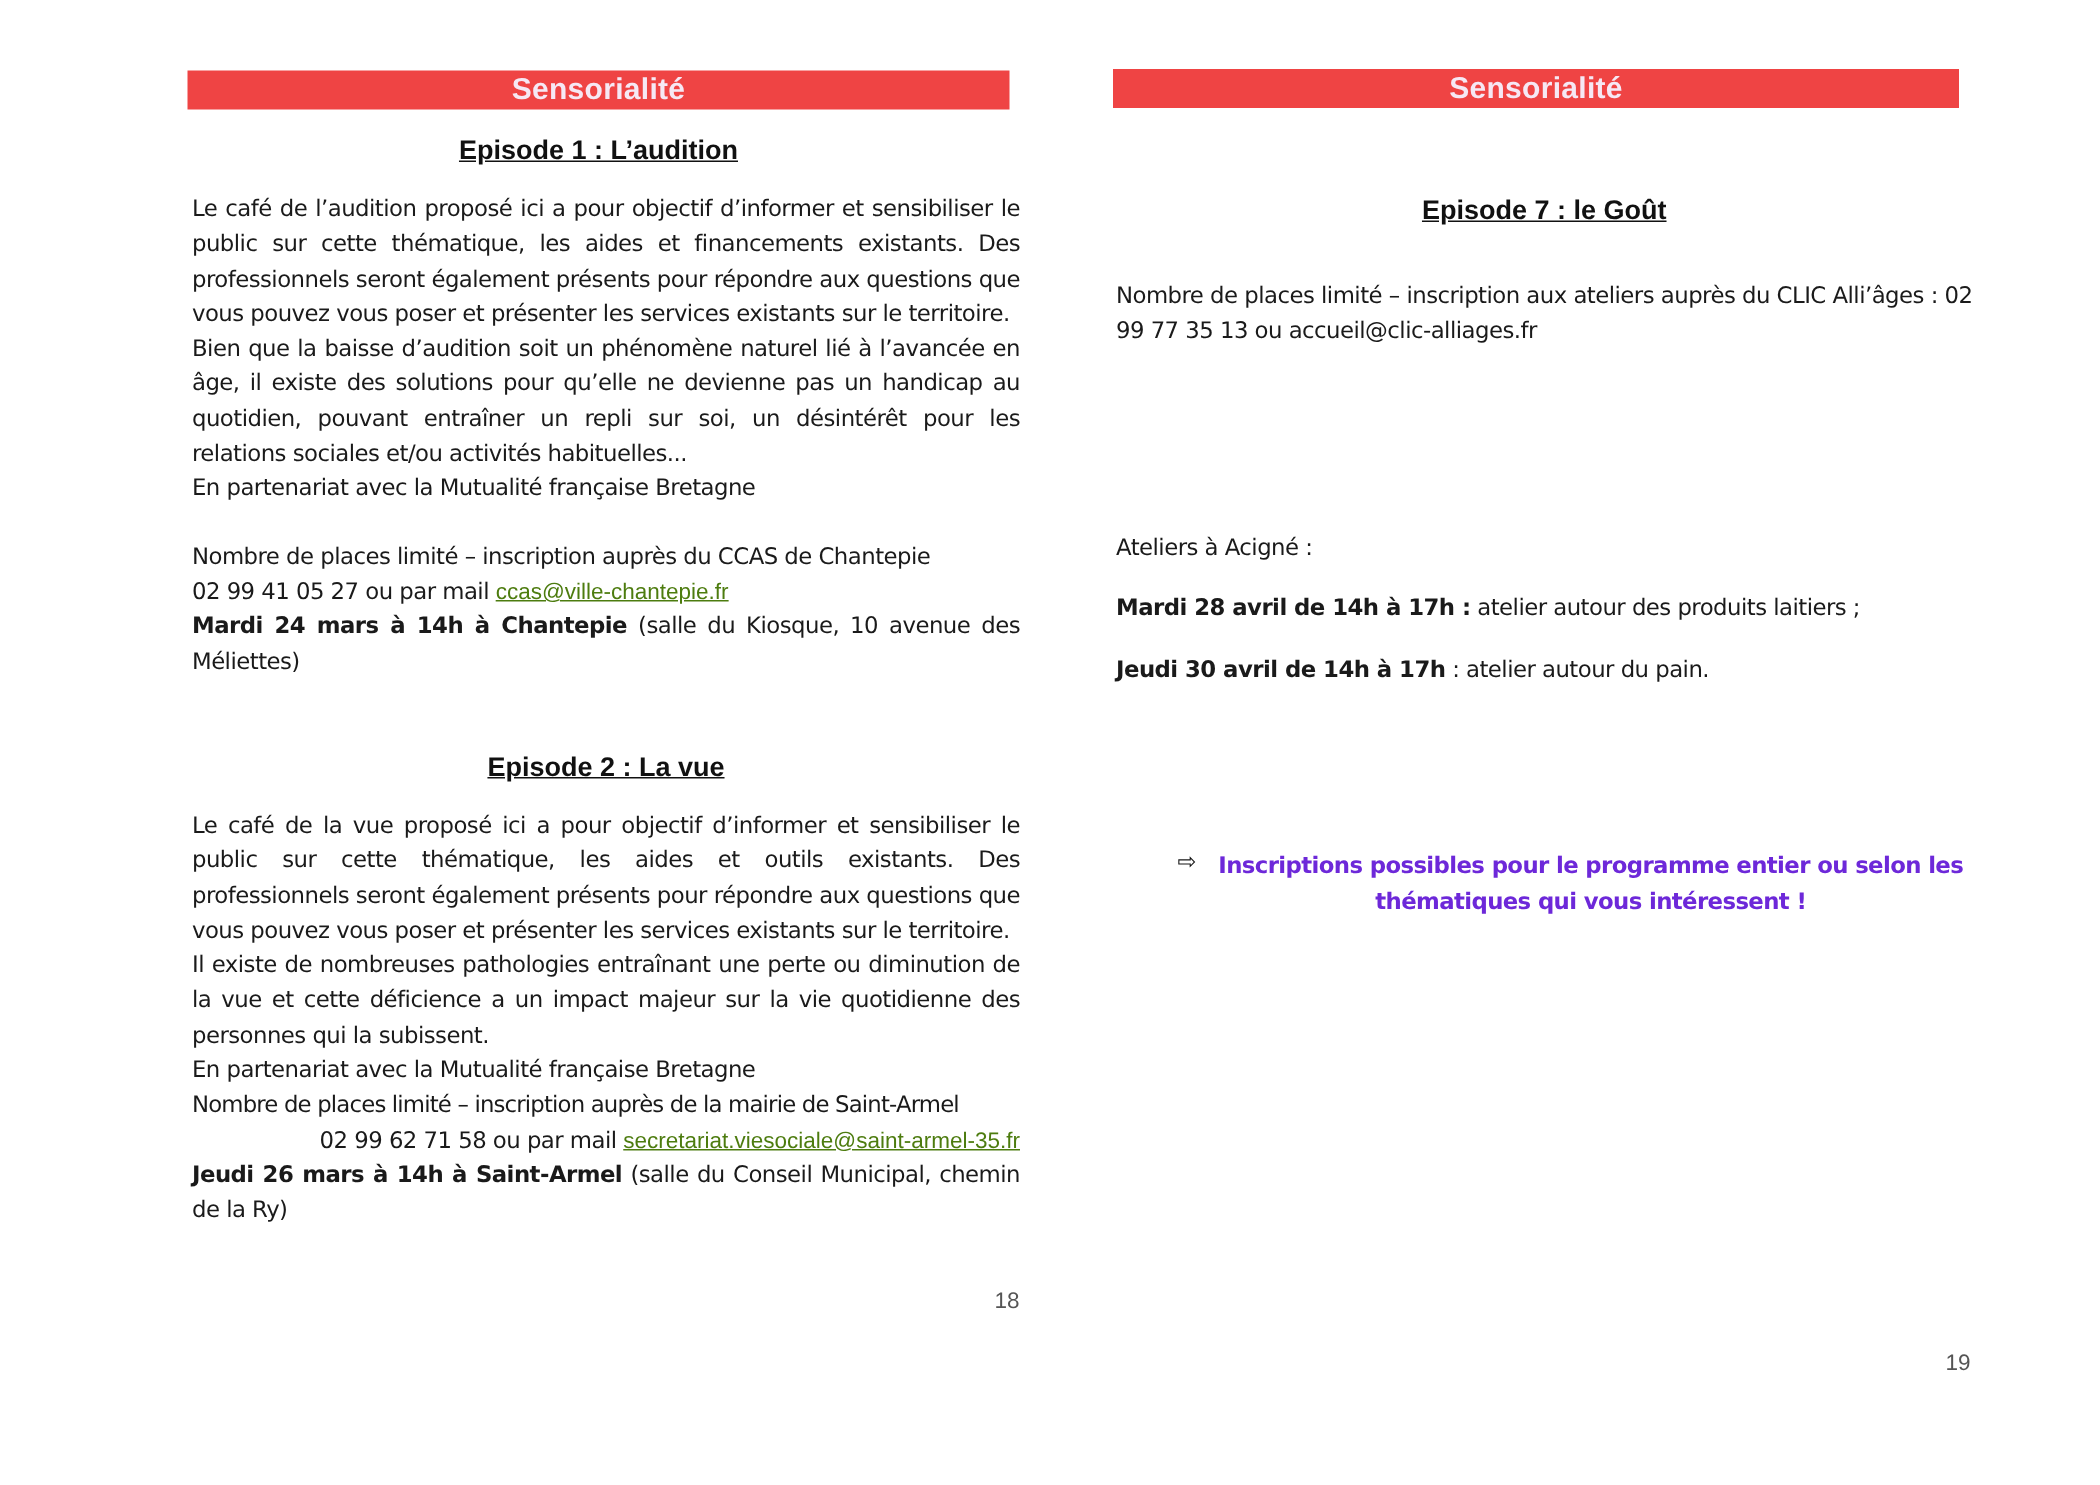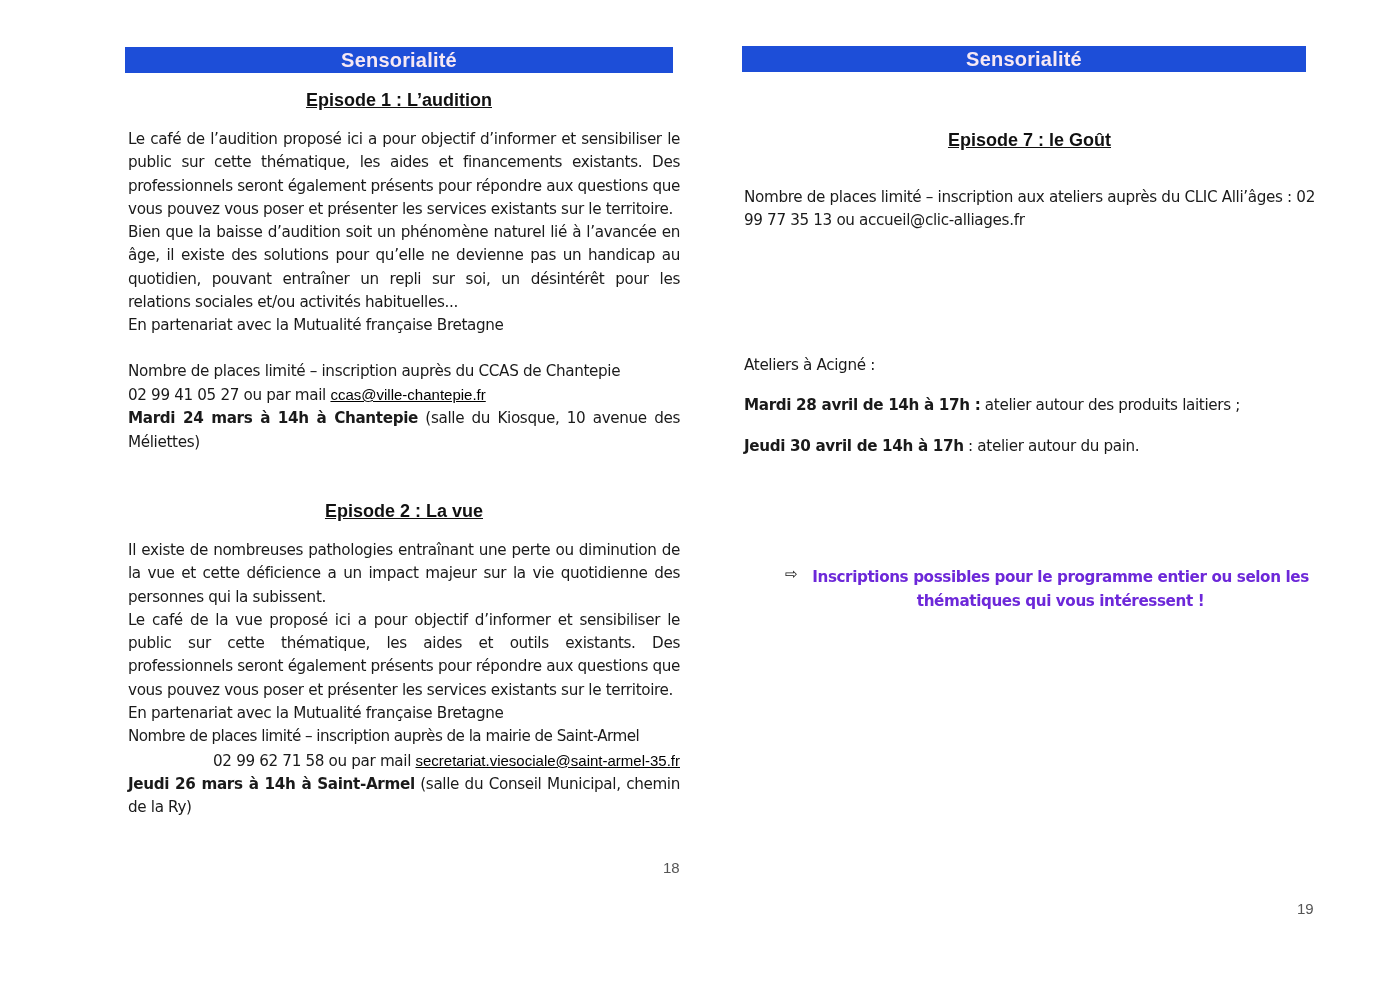--- a/index.html
+++ b/index.html
@@ -1,23 +1,23 @@
 <!DOCTYPE html>
 <html><head>
 <meta charset="utf-8">
 <style>
   html, body { margin:0; padding:0; background:#ffffff; }
   body { width:1400px; height:990px; position:relative; overflow:hidden; font-family:"Liberation Sans", sans-serif; color:#111; }
-  .banner { position:absolute; height:26px; background:#1d4ed8; color:#f6e8f4; font-family:"Liberation Sans", sans-serif; font-weight:bold; font-size:20px; text-align:center; line-height:27px; letter-spacing:0.2px; }
+  .banner { position:absolute; height:26px; background:#ef4444; color:#f6e8f4; font-family:"Liberation Sans", sans-serif; font-weight:bold; font-size:20px; text-align:center; line-height:27px; letter-spacing:0.2px; }
   .ep-title { position:absolute; font-family:"Liberation Sans", sans-serif; font-weight:bold; font-size:18px; text-align:center; color:#111;text-decoration:underline; }
   .body { position:absolute; font-family:"DejaVu Sans", sans-serif; font-size:15.2px; line-height:23.3px; text-align:justify; color:#1a1a1a; letter-spacing:-0.35px; }
   .body p { margin:0; }
   .gap { height:22px; }
   .gap-sm { height:17px; }
-  .link { color:#000000; text-decoration:underline; font-family:"Liberation Sans", sans-serif; font-size:15px; letter-spacing:0; }
+  .link { color:#4d7c0f; text-decoration:underline; font-family:"Liberation Sans", sans-serif; font-size:15px; letter-spacing:0; }
   b { font-weight:bold; }
   .pnum { position:absolute; font-family:"Liberation Sans", sans-serif; font-size:15px; color:#555; }
   .callout { position:absolute; font-family:"DejaVu Sans", sans-serif; font-weight:bold; font-size:15.2px; line-height:24px; color:#6d28d9; text-align:center; letter-spacing:-0.4px; }
   .arrow { position:absolute; font-size:15px; color:#111; font-weight:normal; }
 </style>
 </head>
 <body>
 
 <div class="banner" style="left:125px; top:47px; width:548px;">Sensorialité</div>
 
@@ -29,22 +29,22 @@
   <p>En partenariat avec la Mutualité française Bretagne</p>
   <div class="gap"></div>
   <p style="text-align:left;">Nombre de places limité – inscription auprès du CCAS de Chantepie</p>
   <p style="text-align:left;"><span>02 99 41 05 27 ou par mail </span><span class="link">ccas@ville-chantepie.fr</span></p>
   <p><b>Mardi 24 mars à 14h à Chantepie</b><span> (salle du Kiosque, 10 avenue des Méliettes)</span></p>
 </div>
 
 <div class="ep-title" style="left:125px; top:501px; width:558px;">Episode 2 : La vue</div>
 
 <div class="body" style="left:128px; top:539px; width:552px;">
+  <p>Le café de la vue proposé ici a pour objectif d’informer et sensibiliser le public sur cette thématique, les aides et outils existants. Des professionnels seront également présents pour répondre aux questions que vous pouvez vous poser et présenter les services existants sur le territoire.</p>
   <p>Il existe de nombreuses pathologies entraînant une perte ou diminution de la vue et cette déficience a un impact majeur sur la vie quotidienne des personnes qui la subissent.</p>
-  <p>Le café de la vue proposé ici a pour objectif d’informer et sensibiliser le public sur cette thématique, les aides et outils existants. Des professionnels seront également présents pour répondre aux questions que vous pouvez vous poser et présenter les services existants sur le territoire.</p>
   <p>En partenariat avec la Mutualité française Bretagne</p>
   <p style="text-align:left; letter-spacing:-0.55px;">Nombre de places limité – inscription auprès de la mairie de Saint-Armel</p>
   <p style="text-align:right;"><span>02 99 62 71 58 ou par mail </span><span class="link">secretariat.viesociale@saint-armel-35.fr</span></p>
   <p><b>Jeudi 26 mars à 14h à Saint-Armel</b><span> (salle du Conseil Municipal, chemin de la Ry)</span></p>
 </div>
 
 <div class="pnum" style="left:663px; top:859px;">18</div>
 
 <div class="banner" style="left:742px; top:46px; width:564px;">Sensorialité</div>
 

